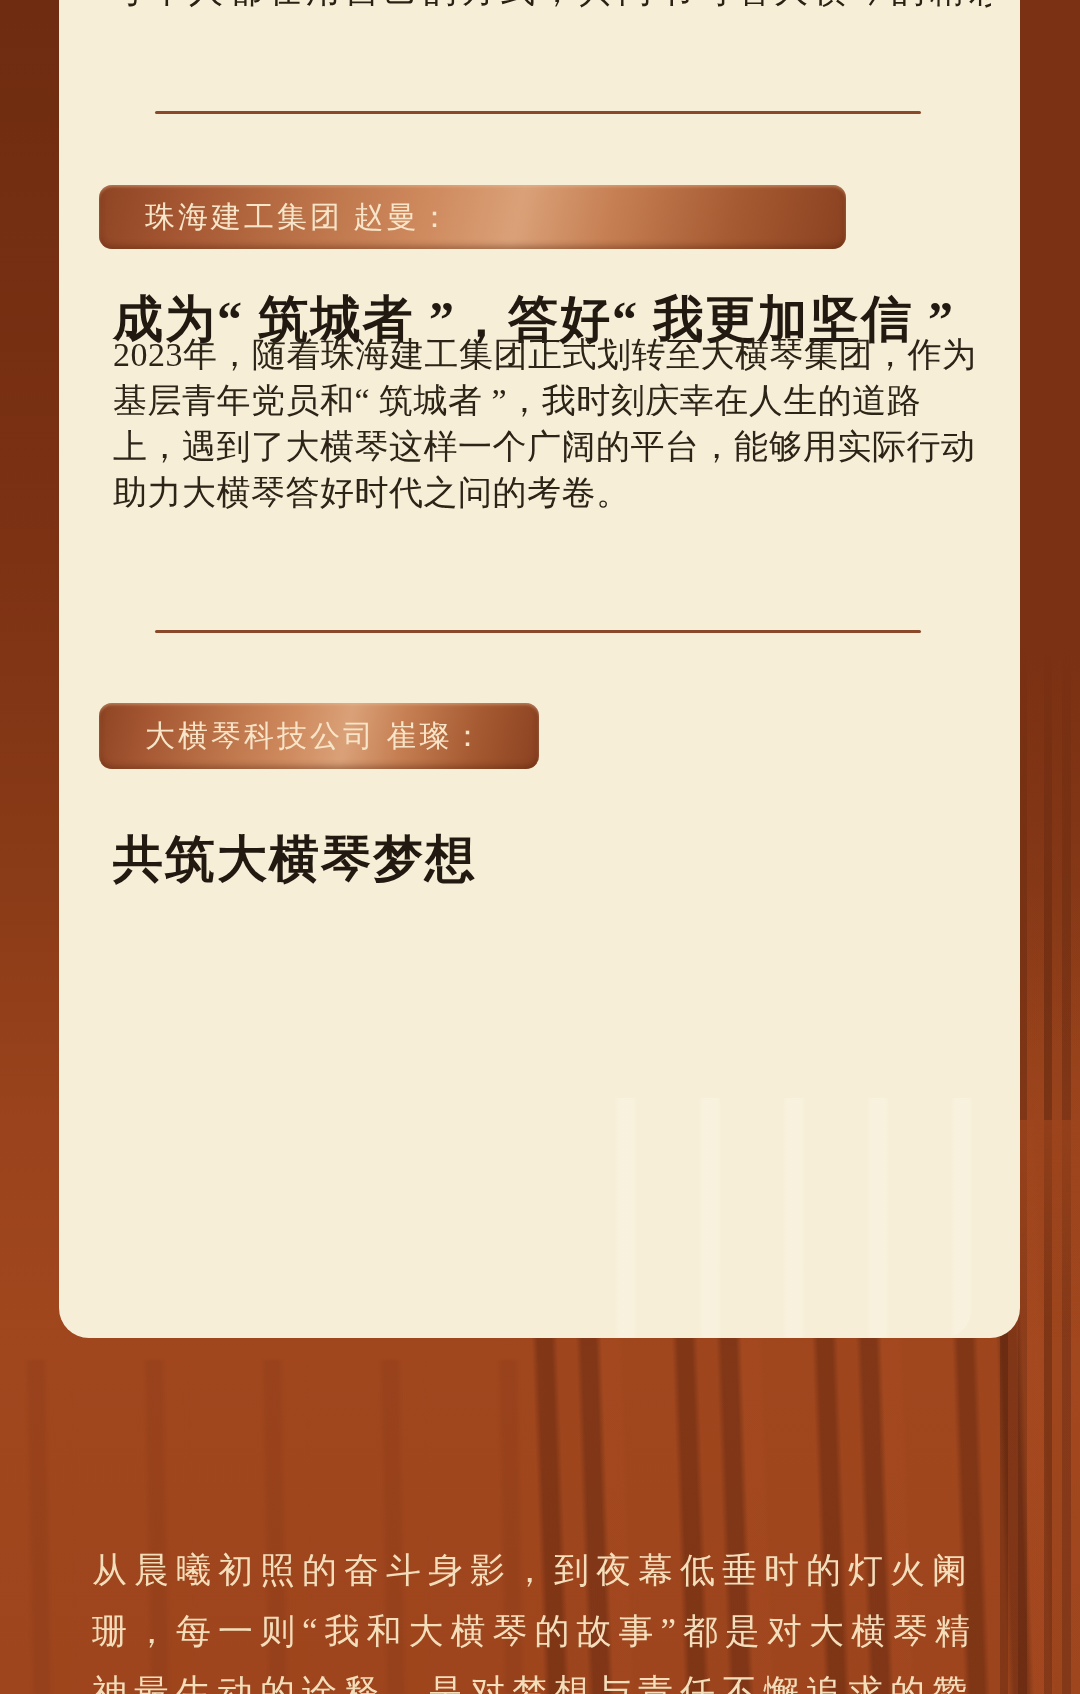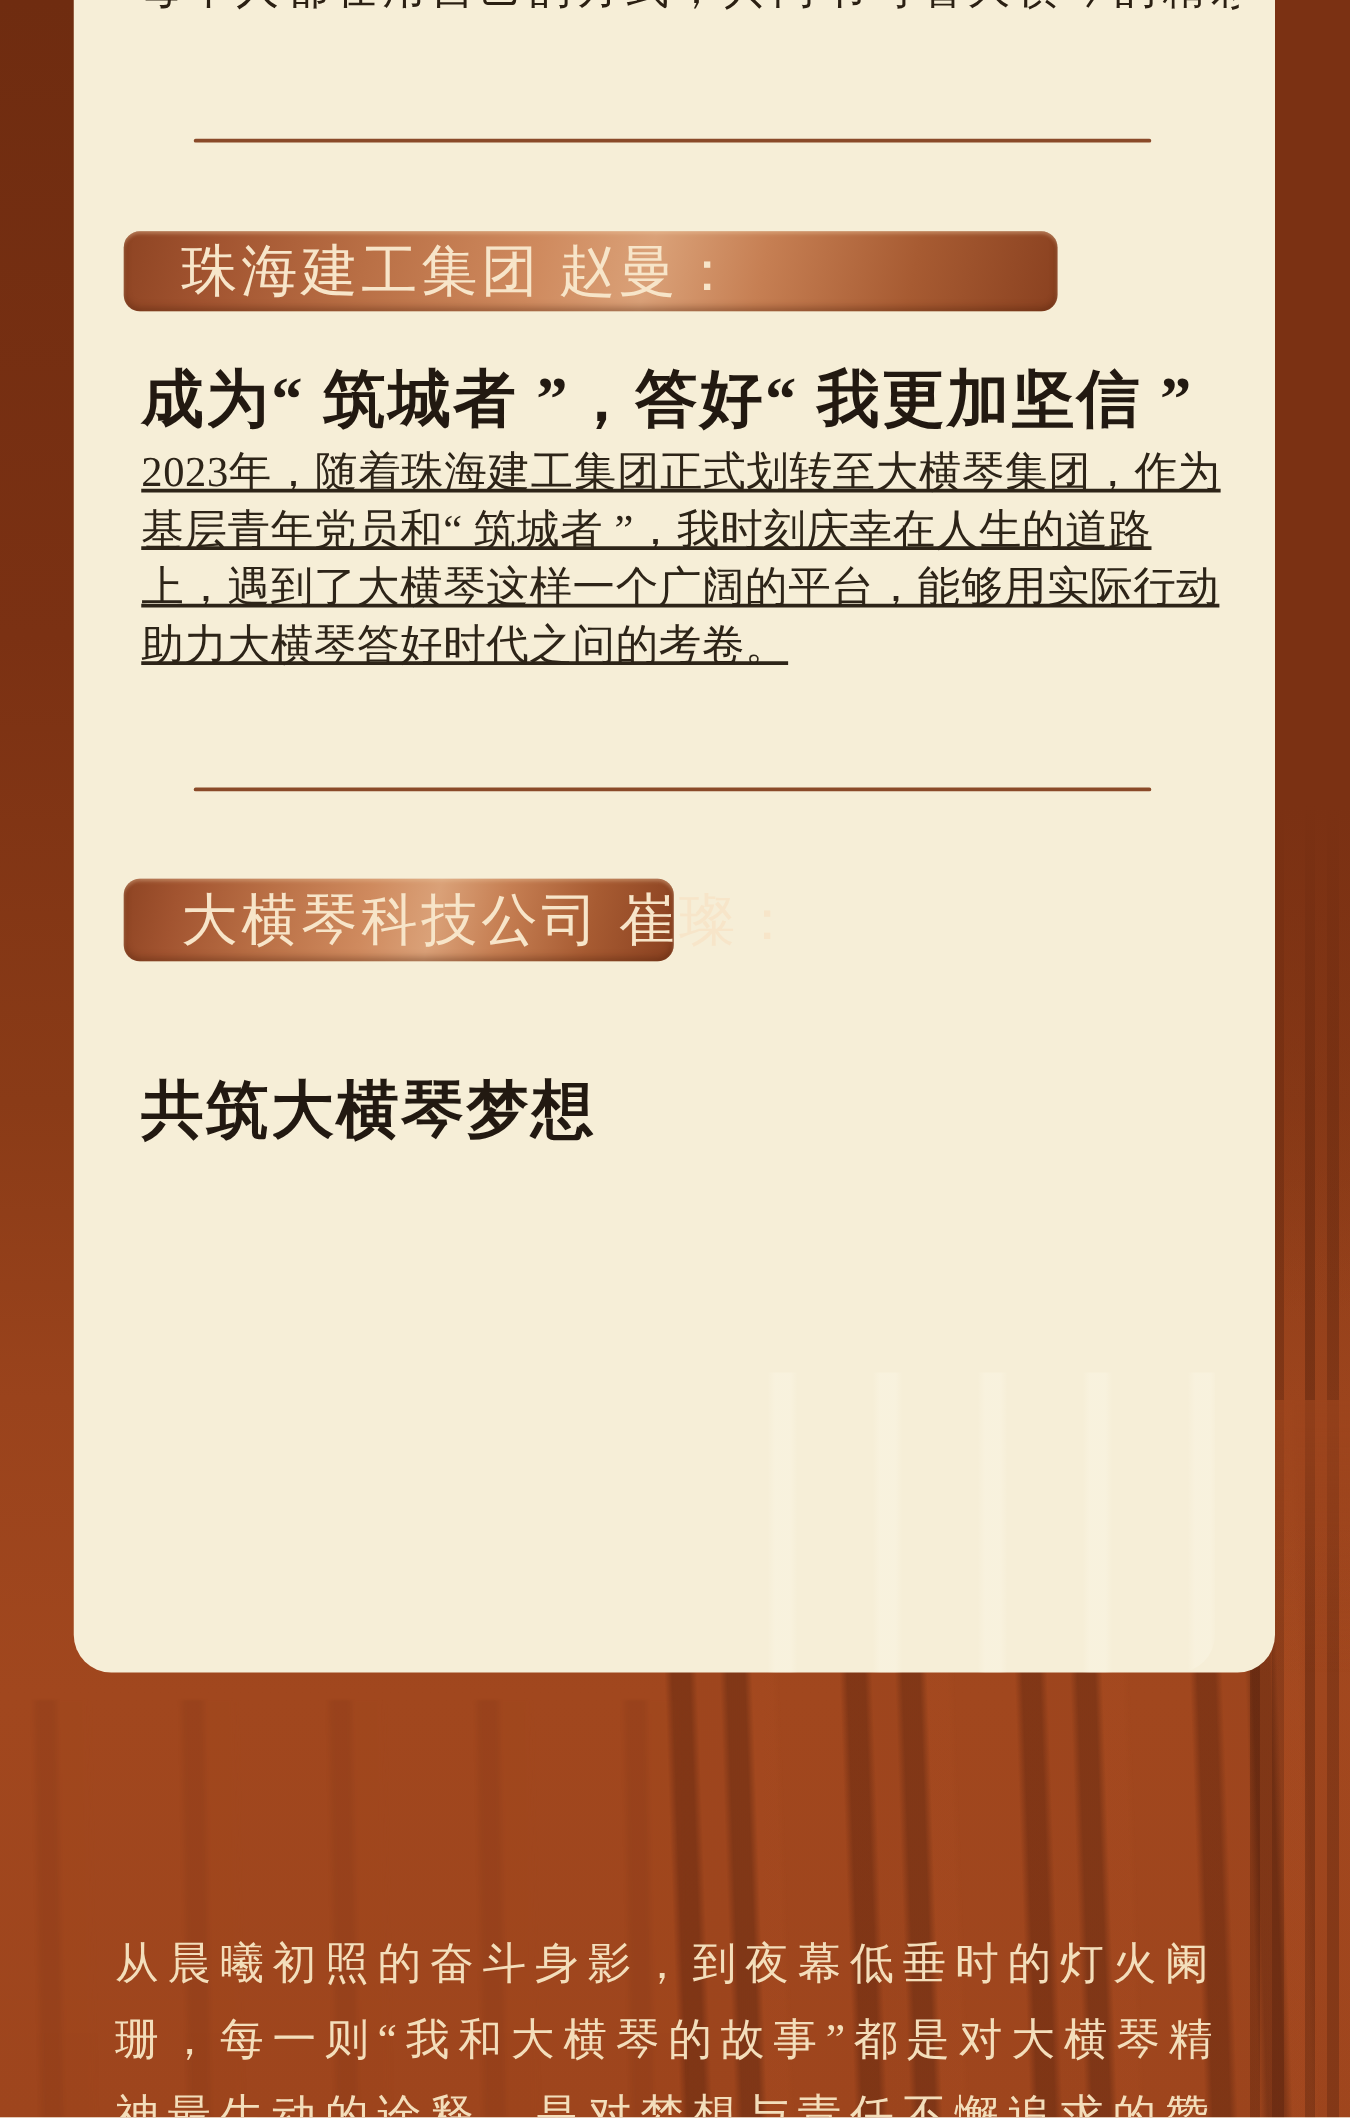--- a/index.html
+++ b/index.html
@@ -48,36 +48,36 @@
     position:absolute;left:52px;top:28px;width:880px;height:40px;overflow:hidden;
     font-size:34px;letter-spacing:5px;color:#2b2013;white-space:nowrap;
   }
   .divider{position:absolute;left:96px;width:766px;height:3px;background:#8a4a29;border-radius:2px;}
   .divider.d1{top:171px;}
   .divider.d2{top:690px;}
   .badge{
     position:absolute;left:40px;height:64px;border-radius:13px;
     background:linear-gradient(103deg,#8e4423 0%,#a25430 10%,#b96f45 26%,#cf8a5e 44%,#daa178 56%,#c67f53 68%,#a75b32 84%,#8a4120 100%);
     box-shadow:inset 0 2px 3px rgba(255,220,180,.35), inset 0 -3px 6px rgba(70,25,8,.38);
-    color:#f7e5c9;font-size:45px;letter-spacing:3px;line-height:64px;
+    color:#f7e5c9;font-size:30px;letter-spacing:3px;line-height:64px;
     padding-left:46px;box-sizing:border-box;white-space:nowrap;
   }
   .badge.b1{top:245px;width:747px;}
   .badge.b2{top:763px;width:440px;height:66px;line-height:66px;}
   .headline{
     position:absolute;left:54px;width:880px;color:#221911;
     font-size:50px;font-weight:900;letter-spacing:2px;white-space:nowrap;
   }
   .headline.h1{top:346px;}
-  .headline.h2{top:886px;margin-top:29px;}
+  .headline.h2{top:886px;}
   .body-text{
     position:absolute;left:54px;width:872px;color:#2d2418;
     font-size:34px;line-height:46px;letter-spacing:.5px;white-space:pre-line;text-align:left;
   }
-  .body-text.p1{top:416px;text-decoration:underline;}
+  .body-text.p1{top:392px;}
   .body-text.p2{top:958px;}
   .footer-text{
     position:absolute;left:92px;top:1540px;width:930px;
     color:#f3debb;font-size:35px;line-height:61px;letter-spacing:7px;white-space:pre-line;
   }
 </style>
 </head>
 <body>
 
 <div class="page">

